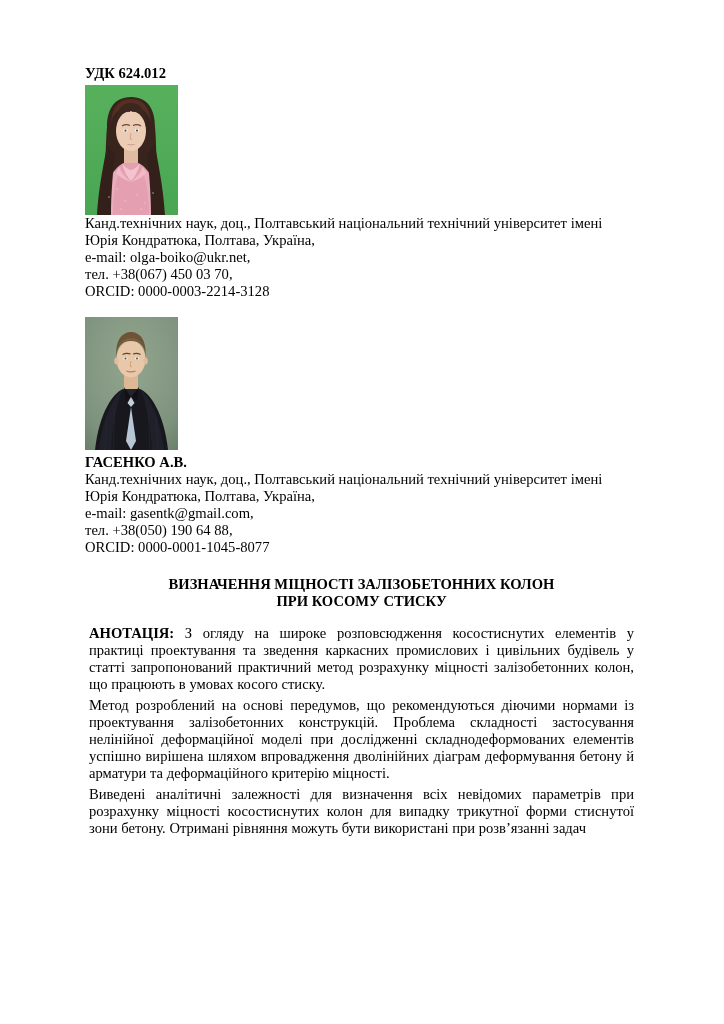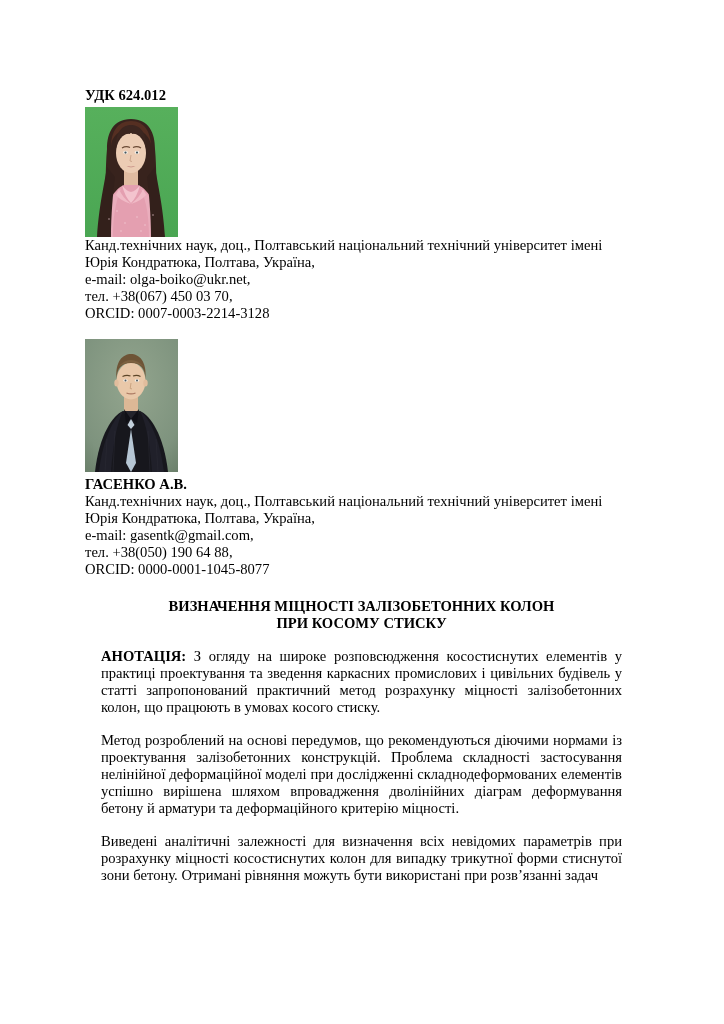--- a/index.html
+++ b/index.html
@@ -1,37 +1,37 @@
 <!DOCTYPE html>
 <html><head>
 <meta charset="utf-8">
 <style>
   html,body { margin:0; padding:0; background:#ffffff; }
   .page {
     position:relative;
     width:724px; height:1024px;
     box-sizing:border-box;
     background:#ffffff;
-    padding:87px 86px 0 85px;
+    padding:65px 86px 0 85px;
     font-family:"Liberation Serif","DejaVu Serif",serif;
     font-size:14.6px;
     line-height:17px;
     color:#000000;
     overflow:hidden;
   }
   .udk { font-weight:bold; }
   .photo { display:block; }
   .photo-1 { width:93px; height:130px; margin-top:3px; }
   .photo-2 { width:93px; height:133px; margin-top:17px; }
   .author-name { font-weight:bold; margin-top:4px; }
   .author-line { }
   .title-block { margin-top:20px; }
   .title-line { font-weight:bold;text-align:center; }
   .abstract { margin-top:15px; }
-  .abstract p { margin:16px; text-align:justify; text-align-last:left; }
+  .abstract p { margin:4px; text-align:justify; text-align-last:left; }
   .abstract-label { font-weight:bold; }
 </style>
 </head>
 <body>
 
 <div class="page">
 
   <div class="udk">УДК 624.012</div>
 
   <svg class="photo photo-1" viewBox="0 0 93 130" aria-hidden="true">
@@ -85,21 +85,21 @@
       <circle cx="36" cy="124" r="0.8"></circle>
         <circle cx="56" cy="124" r="0.8"></circle>
     </g>
   </svg>
 
   <div>
     <div class="author-line">Канд.технічних наук, доц., Полтавський національний технічний університет імені</div>
     <div class="author-line">Юрія Кондратюка, Полтава, Україна,</div>
     <div class="author-line">e-mail: olga-boiko@ukr.net,</div>
     <div class="author-line">тел. +38(067) 450 03 70,</div>
-    <div class="author-line">ORCID: 0007-0003-2214-3128</div>
+    <div class="author-line">ORCID: 0000-0003-2214-3128</div>
   </div>
 
   <svg class="photo photo-2" viewBox="0 0 93 133" aria-hidden="true">
     <defs>
       <radialGradient id="g2" cx="0.5" cy="0.35" r="0.85">
         <stop offset="0" stop-color="#93a58e"></stop>
         <stop offset="0.7" stop-color="#7e937e"></stop>
         <stop offset="1" stop-color="#687d68"></stop>
       </radialGradient>
     </defs>

